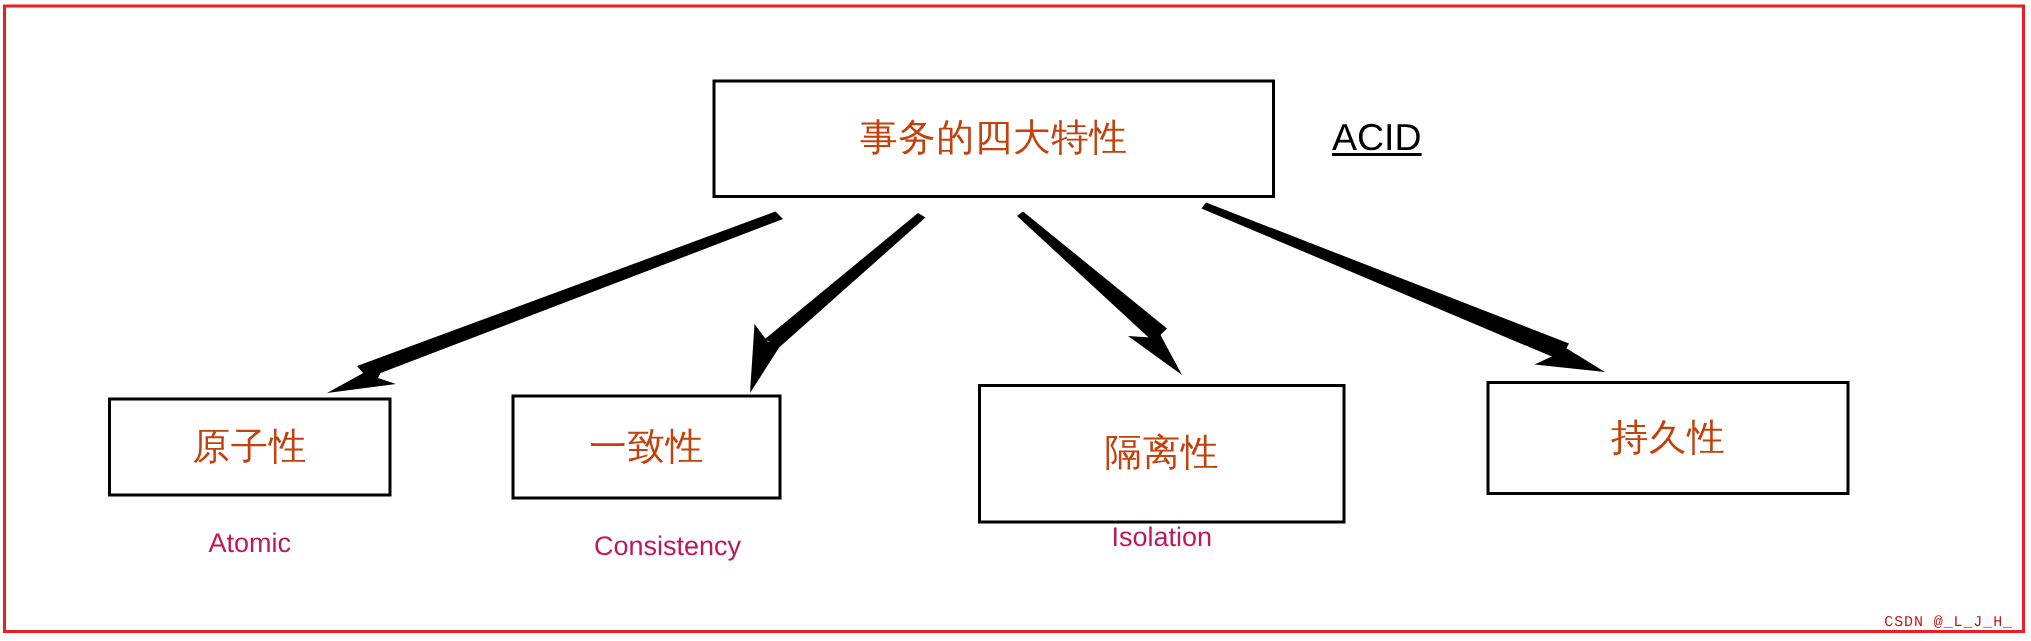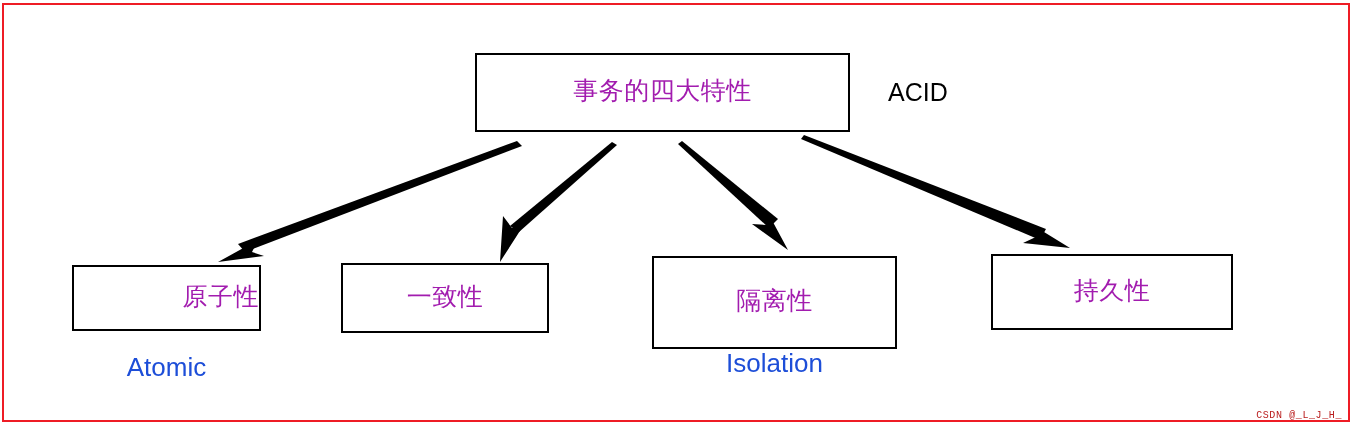--- a/index.html
+++ b/index.html
@@ -40,42 +40,43 @@
   .node-box {
     position: absolute;
     border: 2px solid #000000;
     background: #ffffff;
     box-sizing: border-box;
     display: flex;
     align-items: center;
     justify-content: center;
   }
   .node-label {
-    font-family: Liberation Mono, monospace;
+    font-family: Liberation Serif, serif;
     font-size: 25px;
-    color: #a21caf;
+    color: #c2410c;
     line-height: 1;
     letter-spacing: 0.5px;
     white-space: nowrap;
   }
   .root-label {
     font-size: 25px;
   }
   .side-label {
     position: absolute;
     font-family: "Liberation Sans", "DejaVu Sans", sans-serif;
     font-size: 25px;
     color: #000000;
     white-space: nowrap;
+    text-decoration: underline;
   }
   .en-label {
     position: absolute;
     font-family: "Liberation Sans", "DejaVu Sans", sans-serif;
-    font-size: 26px;
-    color: #1d4ed8;
+    font-size: 18px;
+    color: #be185d;
     white-space: nowrap;
     text-align: center;
   }
   #watermark {
     position: absolute;
     right: 12px;
     bottom: 6px;
     font-family: Liberation Mono, monospace;
     font-size: 10px;
     color: #b91c1c;
@@ -112,28 +113,29 @@
       <polygon points="1070,248 1023,243 1038,236 1031,224" fill="#000000"></polygon>
     </g>
   </svg>
 
   <div class="node-box" style="left:475px; top:53px; width:375px; height:79px;">
     <span class="node-label root-label">事务的四大特性</span>
   </div>
 
   <div class="side-label" style="left:888px; top:78px;">ACID</div>
 
-  <div class="node-box" style="left:72px; top:265px; width:189px; height:66px;justify-content:flex-end;">
+  <div class="node-box" style="left:72px; top:265px; width:189px; height:66px;">
     <span class="node-label">原子性</span>
   </div>
   <div class="en-label" style="left:72px; top:352px; width:189px;">Atomic</div>
 
-  <div class="node-box" style="left:341px; top:263px; width:208px; height:70px;">
+  <div class="node-box" style="left:341px; top:263px; width:180px; height:70px;">
     <span class="node-label">一致性</span>
   </div>
+  <div class="en-label" style="left:341px; top:354px; width:208px;">Consistency</div>
 
   <div class="node-box" style="left:652px; top:256px; width:245px; height:93px;">
     <span class="node-label">隔离性</span>
   </div>
   <div class="en-label" style="left:652px; top:348px; width:245px;">Isolation</div>
 
   <div class="node-box" style="left:991px; top:254px; width:242px; height:76px;">
     <span class="node-label">持久性</span>
   </div>
 

